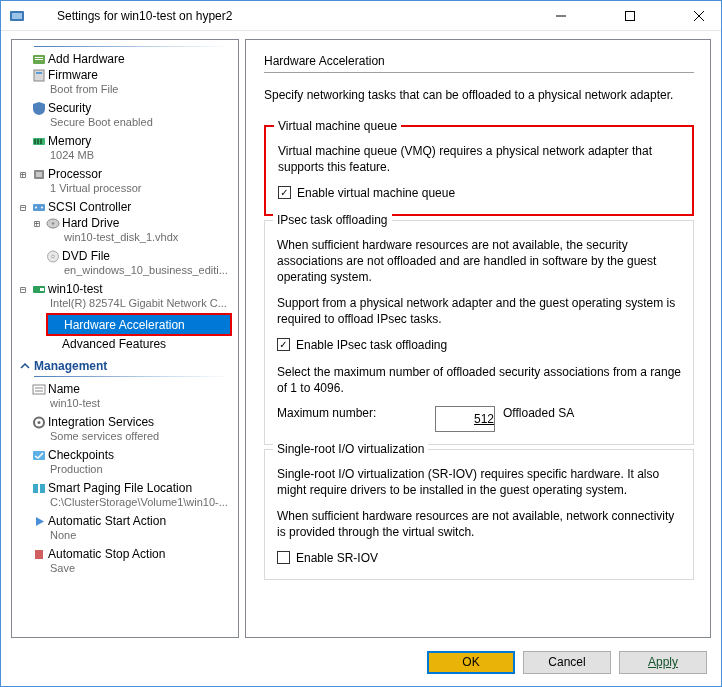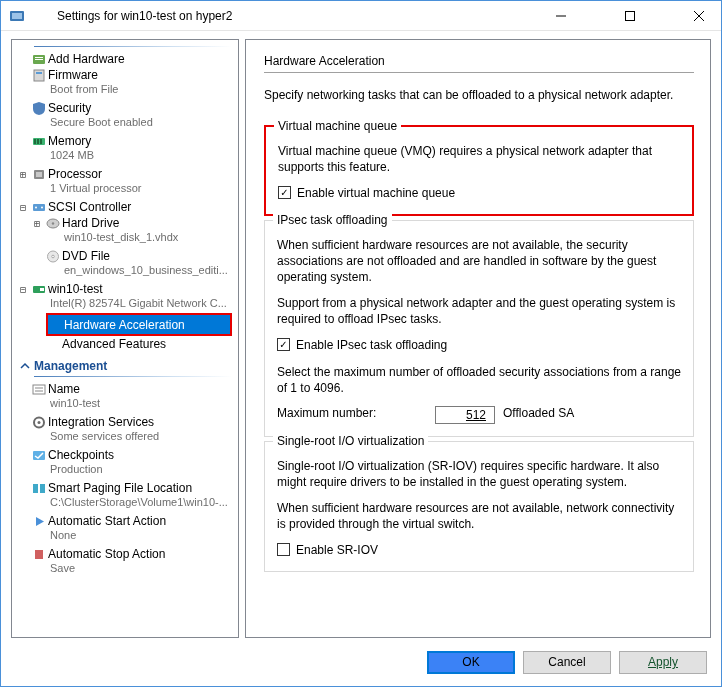--- a/index.html
+++ b/index.html
@@ -8,21 +8,21 @@
   .titlebar { height: 30px; display: flex; align-items: center; border-bottom: 1px solid #e5e5e5; gap: 24px; }
   .titlebar .app-icon { width: 16px; height: 16px; margin: 0 8px; }
   .titlebar .title { flex: 1; font-size: 12px; }
   .titlebar .win-btn { width: 45px; height: 30px; display: flex; align-items: center; justify-content: center; }
   .titlebar .win-btn svg { width: 10px; height: 10px; }
   .body { flex: 1; display: flex; padding: 8px 10px 0 10px; gap: 6px; overflow: hidden; }
   .tree-panel { width: 228px; border: 1px solid #828790; background: #fff; overflow-y: auto; overflow-x: hidden; padding: 6px 2px 6px 2px; }
   .content-panel { flex: 1; border: 1px solid #828790; background: #fff; padding: 14px 16px 10px 18px; overflow-y: auto; }
   .footer { height: 48px; display: flex; align-items: center; justify-content: flex-end; gap: 8px; padding: 0 14px; }
   .btn { width: 88px; height: 23px; border: 1px solid #adadad; background: #e1e1e1; font-size: 12px; display: flex; align-items: center; justify-content: center; cursor: default; }
-  .btn.default { border: 2px solid #0078d7; background: #3b82f6; }
+  .btn.default { border: 2px solid #0078d7; background: #eab308; }
   .btn.disabled { color: #14532d; text-decoration: underline; }
 
   
   .section-hdr { display: flex; align-items: center; height: 20px; padding-left: 4px; }
   .section-hdr .chev { width: 14px; height: 14px; display: flex; align-items: center; justify-content: center; }
   .section-hdr .lbl { font-weight: bold; color: #1b4f93; margin-left: 2px; flex: 1; }
   .section-underline { height: 1px; background: linear-gradient(to right, #4a7ebb, #cfe0f1 70%, #fff); margin: 0 4px 4px 20px; }
   .tree-item { height: 16px; display: flex; align-items: center; padding-left: 2px; }
   .tree-item .exp { width: 14px; text-align: center; font-size: 10px; color: #555; font-family: monospace; }
   .tree-item .icon { width: 18px; display: flex; justify-content: center; }
@@ -39,21 +39,21 @@
   .content-title { font-size: 12px; margin-bottom: 4px; }
   .content-title-underline { height: 1px; background: #a0a0a0; margin-bottom: 14px; }
   .desc { margin-bottom: 22px; line-height: 1.35; }
   .groupbox { border: 1px solid #d9d9d9; position: relative; padding: 14px 12px 12px 12px; margin-bottom: 4px; }
   .groupbox.red { border: 2px solid #e60000; }
   .groupbox .legend { position: absolute; top: -8px; left: 8px; background: #fff; padding: 0 4px; font-size: 12px; }
   .groupbox p { margin: 2px 0 10px 0; line-height: 1.35; }
   .chk-row { display: flex; align-items: center; gap: 6px; margin: 2px 0; }
   .chk { width: 13px; height: 13px; border: 1px solid #333; display: flex; align-items: center; justify-content: center; font-size: 10px; line-height: 1; }
   .num-row { display: flex; gap: 8px; margin-top: 6px; }
-  .num-input { width: 60px; height: 18px; border: 1px solid #7a7a7a; text-align: right; padding-right: 8px; display: flex; align-items: center; justify-content: flex-end; text-decoration: underline; }
+  .num-input { width: 60px; height: 26px; border: 1px solid #7a7a7a; text-align: right; padding-right: 0; display: flex; align-items: center; justify-content: flex-end; text-decoration: underline; }
 
   svg.ic { width: 16px; height: 14px; }
 </style>
 </head>
 <body>
 
 <div class="window">
 
   <div class="titlebar">
     <span class="app-icon">

